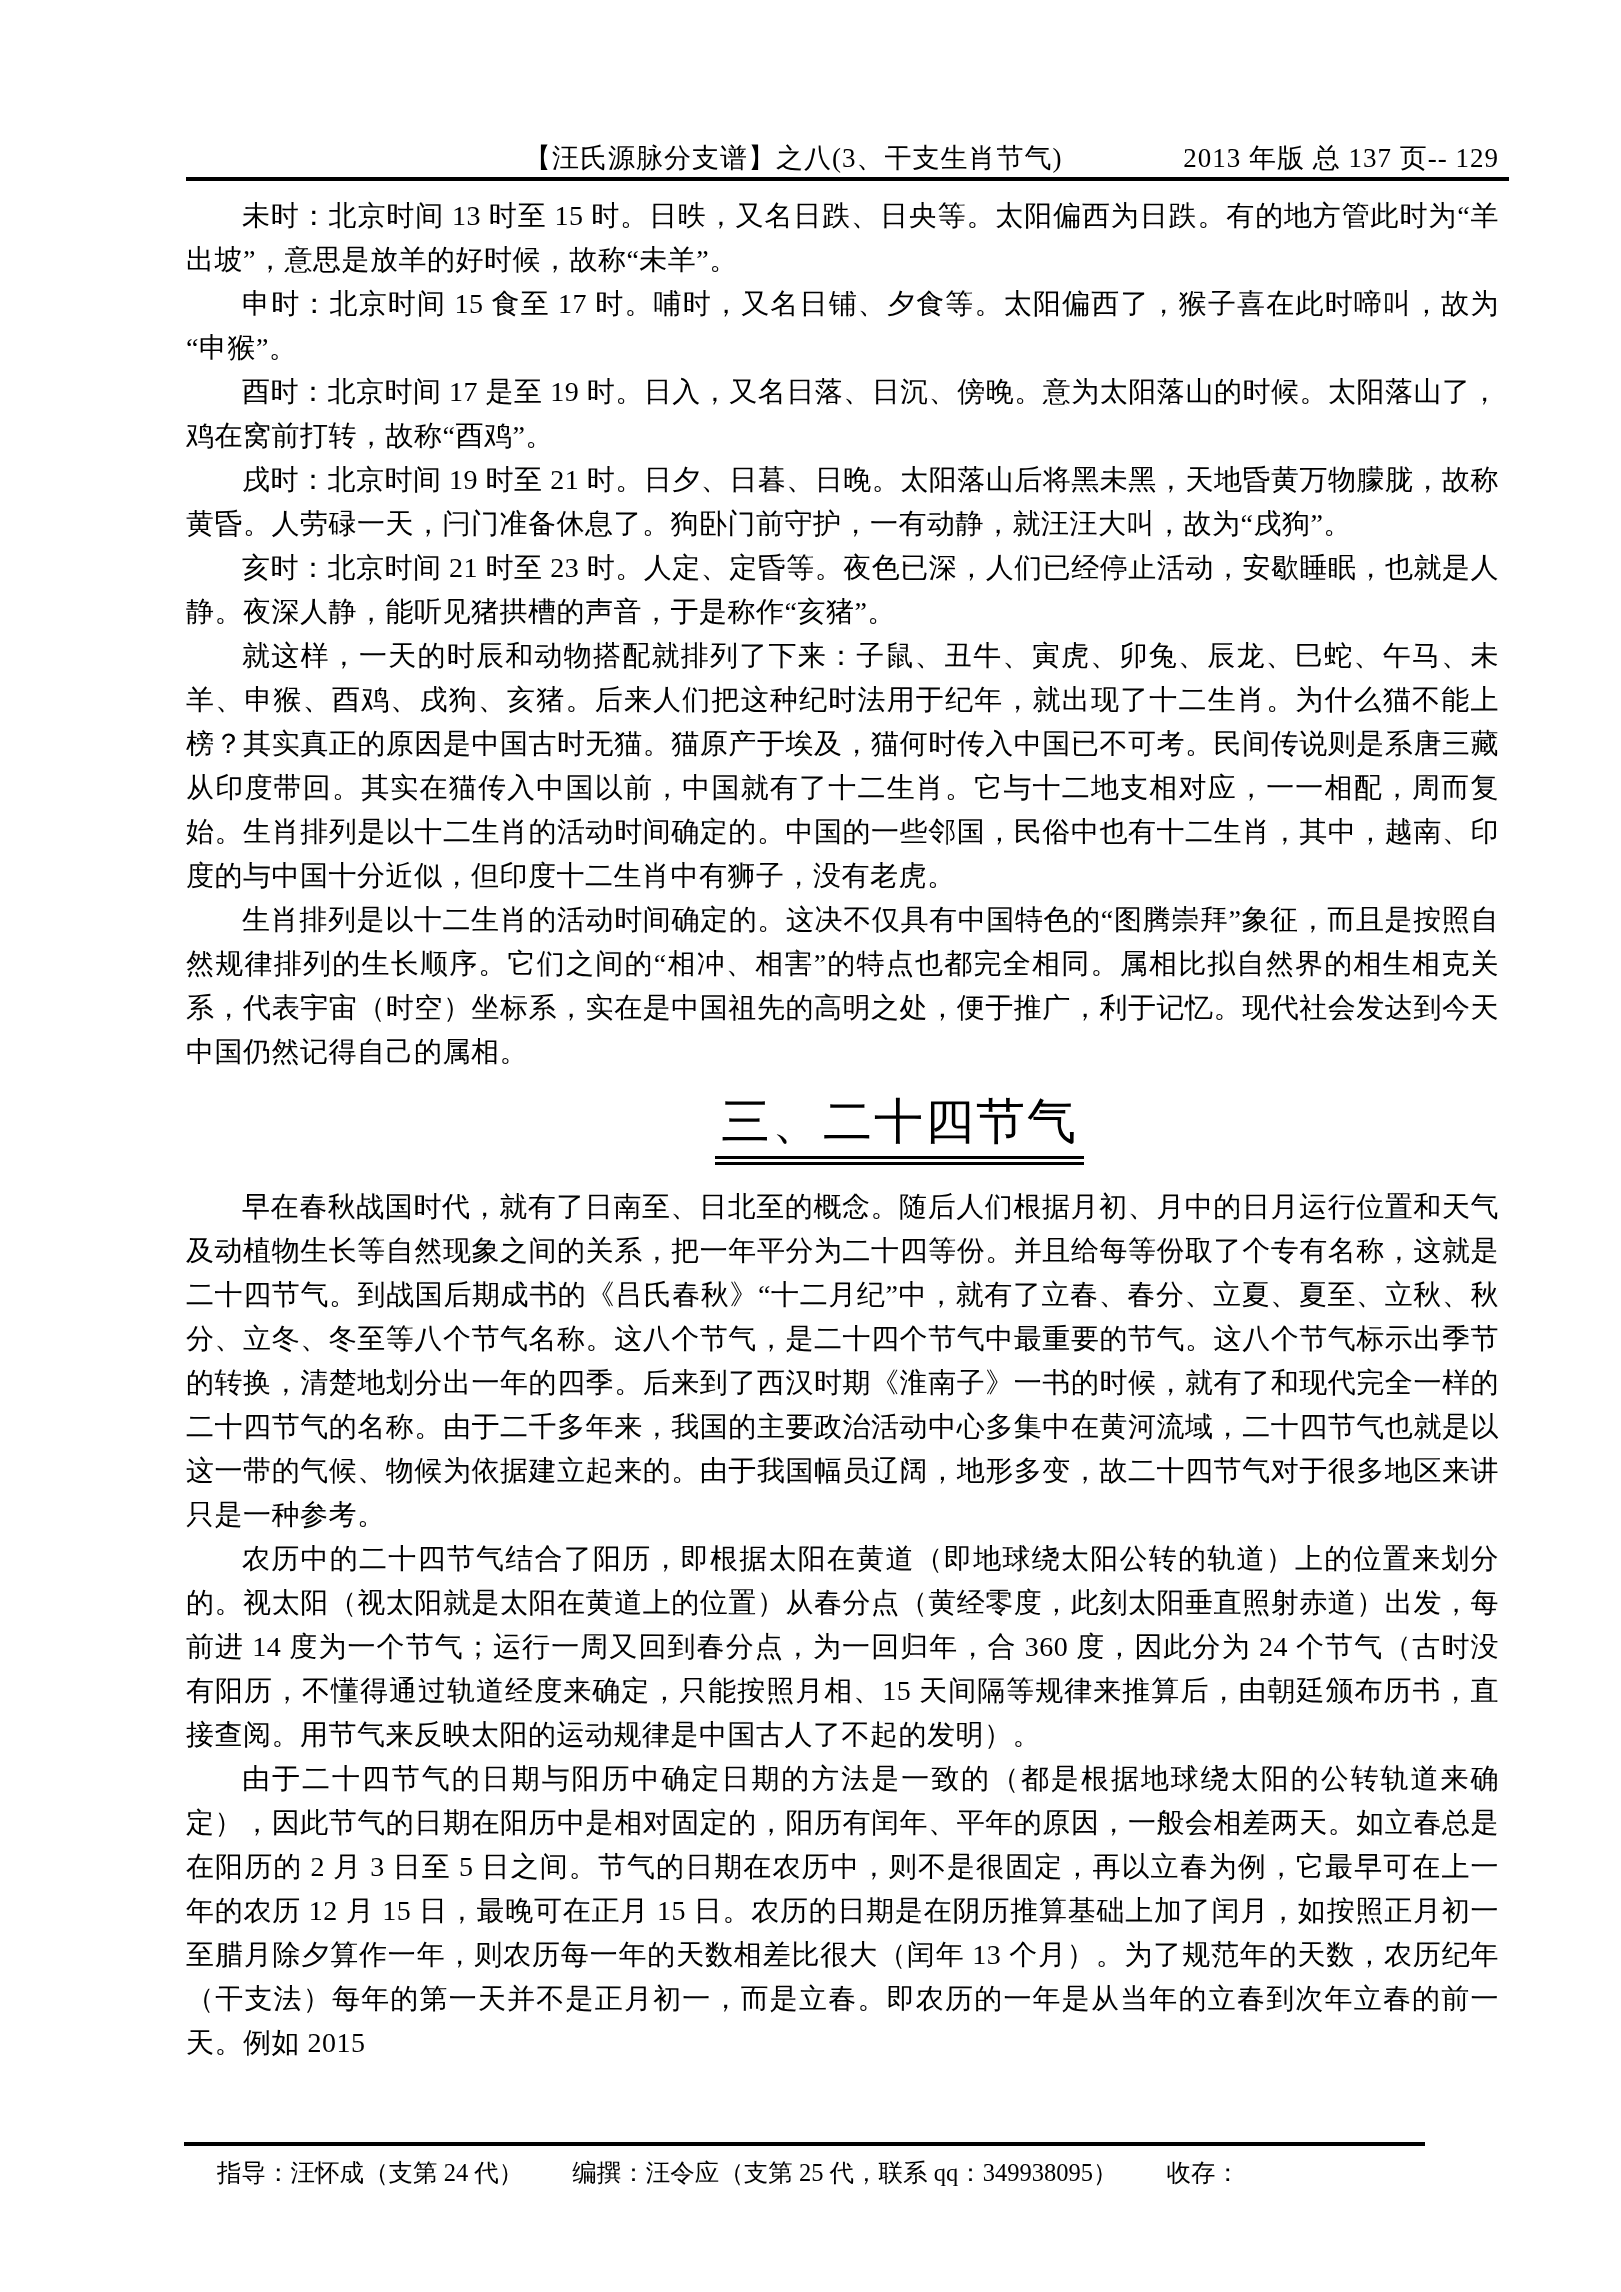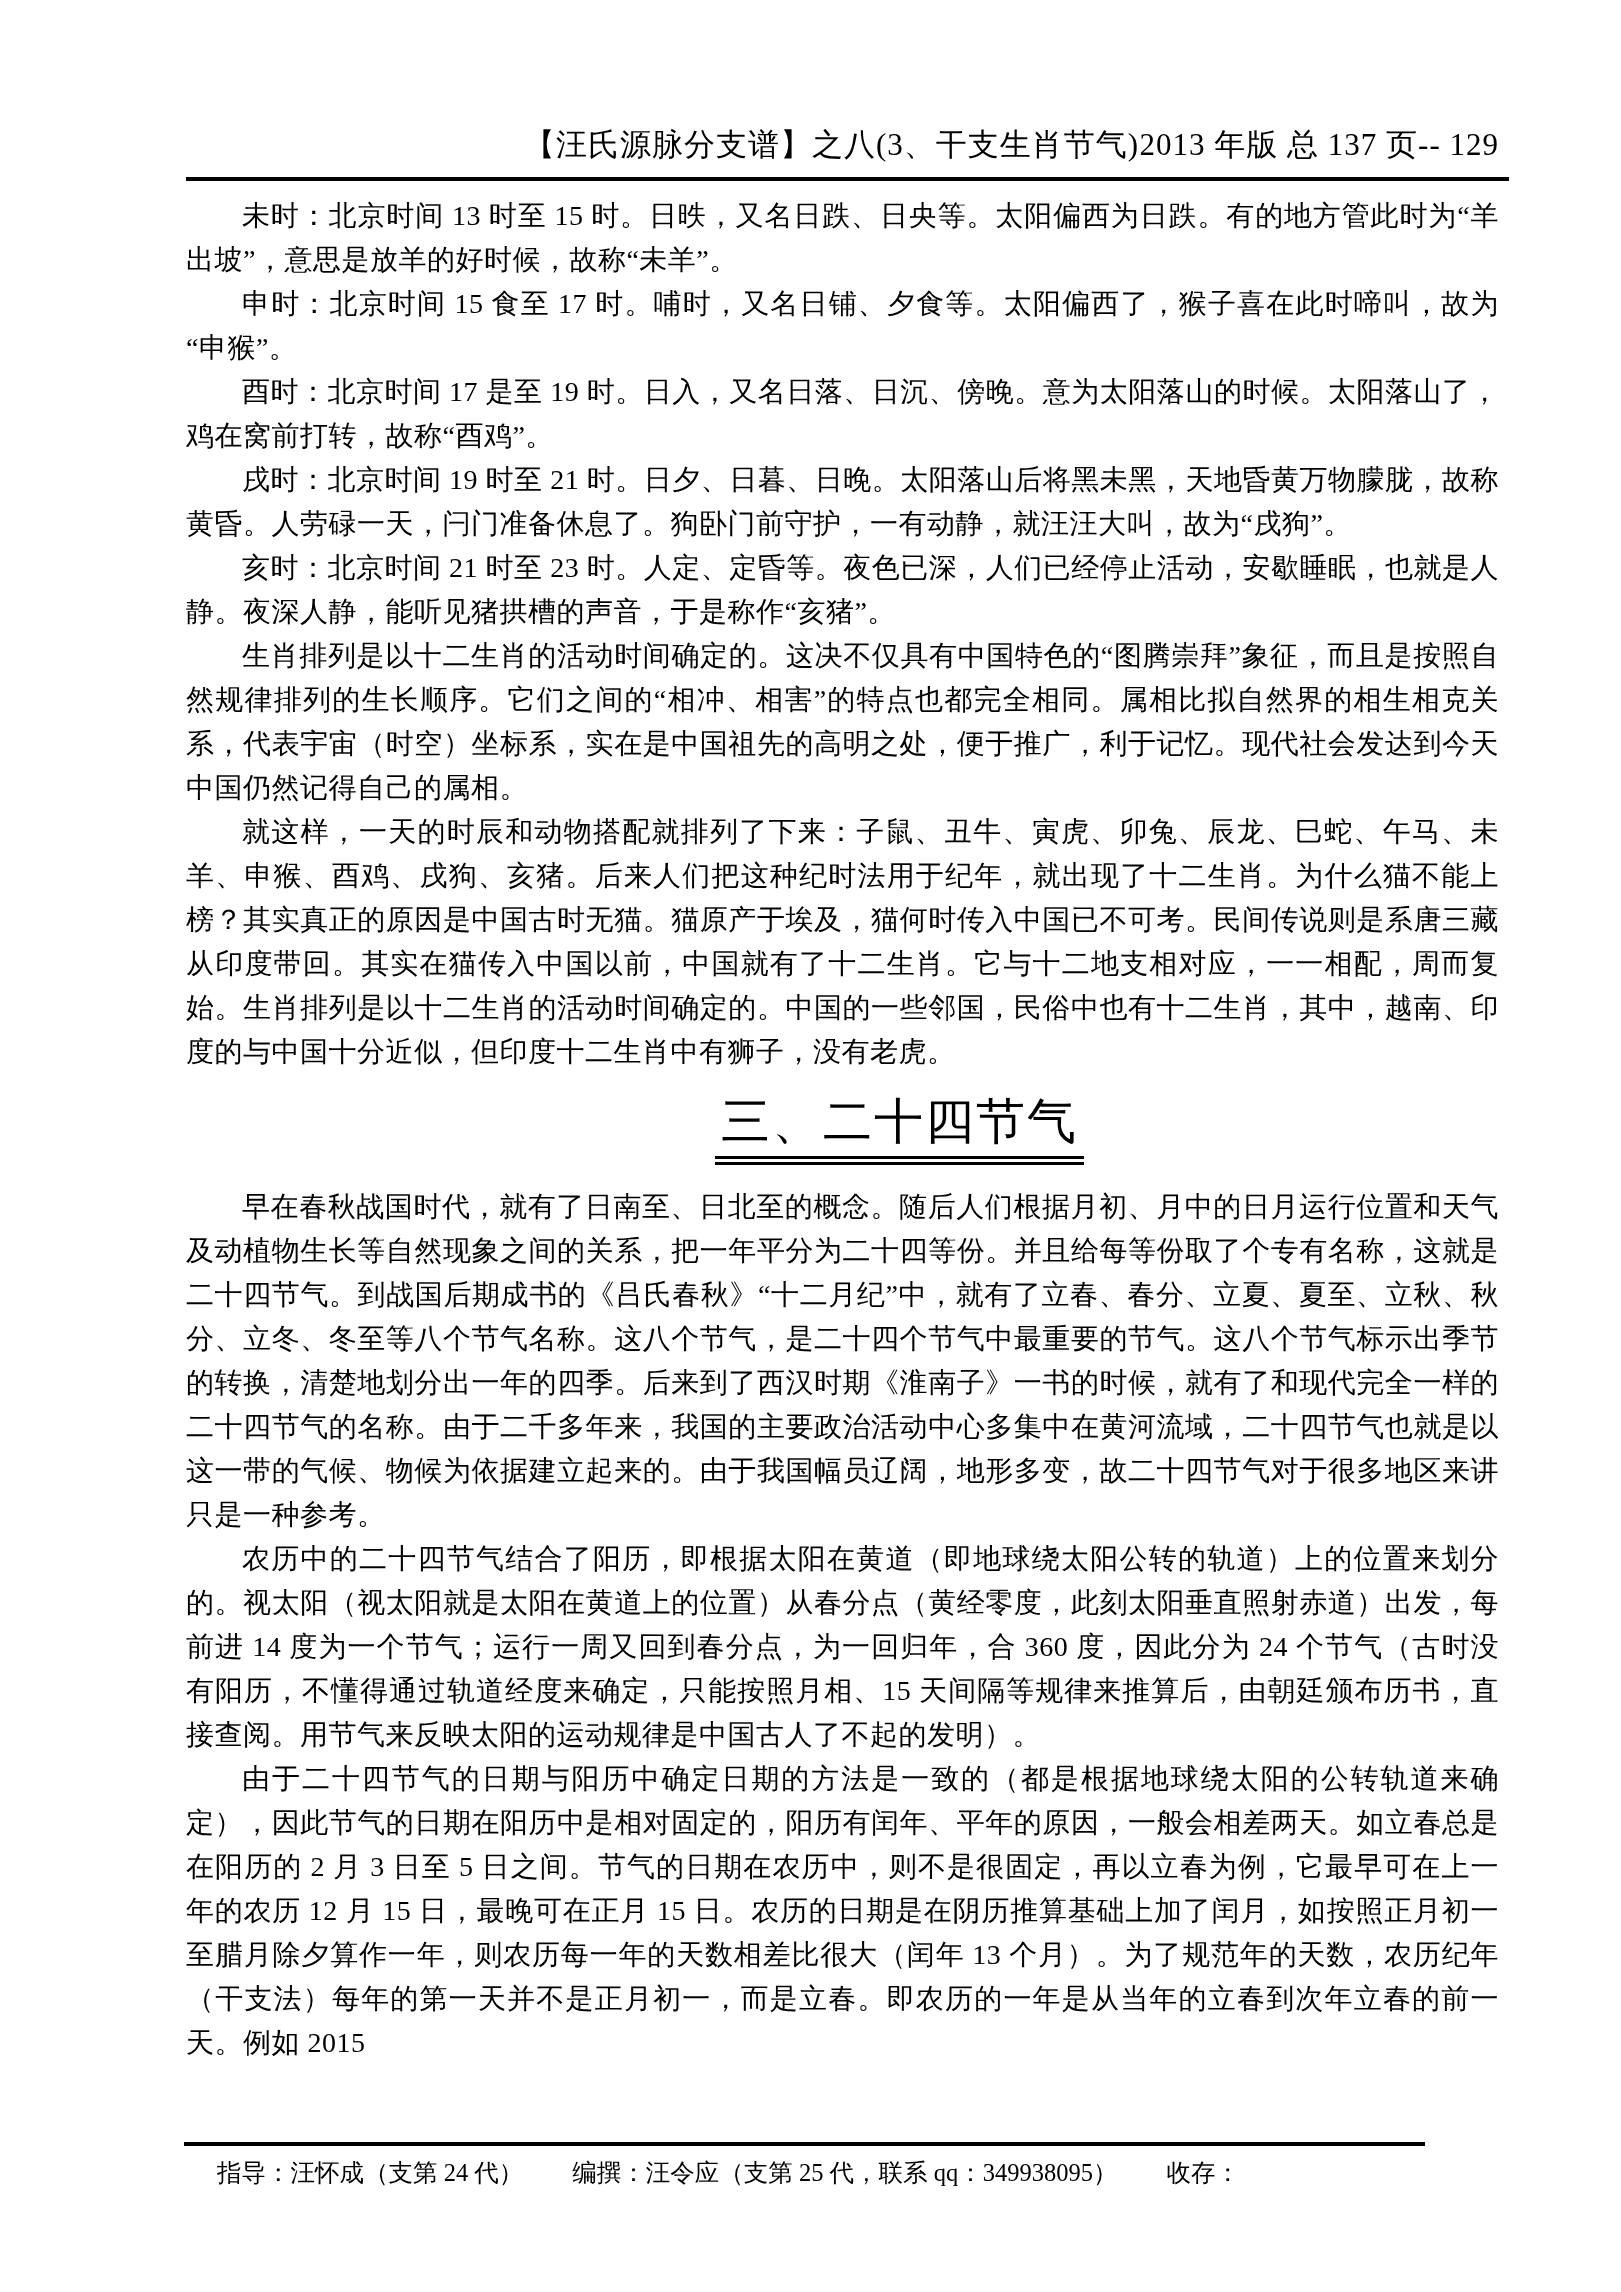--- a/index.html
+++ b/index.html
@@ -12,26 +12,26 @@
     width: 1621px;
     height: 2293px;
     background: #ffffff;
     color: #000000;
     font-family: "Liberation Serif", "DejaVu Serif", serif;
     overflow: hidden;
   }
   
   .page-header {
     position: absolute;
-    top: 125px;
+    top: 139px;
     left: 186px;
     width: 1313px;
     display: flex;
     align-items: baseline;
-    font-size: 31px;
+    font-size: 27px;
     line-height: 39px;
     white-space: nowrap;
   }
   .header-title { margin-left: 338px; letter-spacing: 1px; }
   .header-edition { margin-left: auto; letter-spacing: 1px; }
   .header-rule {
     position: absolute;
     top: 177px;
     left: 186px;
     width: 1323px;
@@ -100,22 +100,22 @@
     <span class="header-edition">2013 年版 总 137 页-- 129</span>
   </div>
   <div class="header-rule"></div>
 
   <div class="page-body">
     <p>未时：北京时间 13 时至 15 时。日昳，又名日跌、日央等。太阳偏西为日跌。有的地方管此时为“羊出坡”，意思是放羊的好时候，故称“未羊”。</p>
     <p>申时：北京时间 15 食至 17 时。哺时，又名日铺、夕食等。太阳偏西了，猴子喜在此时啼叫，故为“申猴”。</p>
     <p>酉时：北京时间 17 是至 19 时。日入，又名日落、日沉、傍晚。意为太阳落山的时候。太阳落山了，鸡在窝前打转，故称“酉鸡”。</p>
     <p>戌时：北京时间 19 时至 21 时。日夕、日暮、日晚。太阳落山后将黑未黑，天地昏黄万物朦胧，故称黄昏。人劳碌一天，闩门准备休息了。狗卧门前守护，一有动静，就汪汪大叫，故为“戌狗”。</p>
     <p>亥时：北京时间 21 时至 23 时。人定、定昏等。夜色已深，人们已经停止活动，安歇睡眠，也就是人静。夜深人静，能听见猪拱槽的声音，于是称作“亥猪”。</p>
+    <p>就这样，一天的时辰和动物搭配就排列了下来：子鼠、丑牛、寅虎、卯兔、辰龙、巳蛇、午马、未羊、申猴、酉鸡、戌狗、亥猪。后来人们把这种纪时法用于纪年，就出现了十二生肖。为什么猫不能上榜？其实真正的原因是中国古时无猫。猫原产于埃及，猫何时传入中国已不可考。民间传说则是系唐三藏从印度带回。其实在猫传入中国以前，中国就有了十二生肖。它与十二地支相对应，一一相配，周而复始。生肖排列是以十二生肖的活动时间确定的。中国的一些邻国，民俗中也有十二生肖，其中，越南、印度的与中国十分近似，但印度十二生肖中有狮子，没有老虎。</p>
     <p>生肖排列是以十二生肖的活动时间确定的。这决不仅具有中国特色的“图腾崇拜”象征，而且是按照自然规律排列的生长顺序。它们之间的“相冲、相害”的特点也都完全相同。属相比拟自然界的相生相克关系，代表宇宙（时空）坐标系，实在是中国祖先的高明之处，便于推广，利于记忆。现代社会发达到今天中国仍然记得自己的属相。</p>
-    <p>就这样，一天的时辰和动物搭配就排列了下来：子鼠、丑牛、寅虎、卯兔、辰龙、巳蛇、午马、未羊、申猴、酉鸡、戌狗、亥猪。后来人们把这种纪时法用于纪年，就出现了十二生肖。为什么猫不能上榜？其实真正的原因是中国古时无猫。猫原产于埃及，猫何时传入中国已不可考。民间传说则是系唐三藏从印度带回。其实在猫传入中国以前，中国就有了十二生肖。它与十二地支相对应，一一相配，周而复始。生肖排列是以十二生肖的活动时间确定的。中国的一些邻国，民俗中也有十二生肖，其中，越南、印度的与中国十分近似，但印度十二生肖中有狮子，没有老虎。</p>
 
     <h2 class="section-heading">
       <span class="underlined">三、二十四节气</span>
     </h2>
 
     <p>早在春秋战国时代，就有了日南至、日北至的概念。随后人们根据月初、月中的日月运行位置和天气及动植物生长等自然现象之间的关系，把一年平分为二十四等份。并且给每等份取了个专有名称，这就是二十四节气。到战国后期成书的《吕氏春秋》“十二月纪”中，就有了立春、春分、立夏、夏至、立秋、秋分、立冬、冬至等八个节气名称。这八个节气，是二十四个节气中最重要的节气。这八个节气标示出季节的转换，清楚地划分出一年的四季。后来到了西汉时期《淮南子》一书的时候，就有了和现代完全一样的二十四节气的名称。由于二千多年来，我国的主要政治活动中心多集中在黄河流域，二十四节气也就是以这一带的气候、物候为依据建立起来的。由于我国幅员辽阔，地形多变，故二十四节气对于很多地区来讲只是一种参考。</p>
     <p>农历中的二十四节气结合了阳历，即根据太阳在黄道（即地球绕太阳公转的轨道）上的位置来划分的。视太阳（视太阳就是太阳在黄道上的位置）从春分点（黄经零度，此刻太阳垂直照射赤道）出发，每前进 14 度为一个节气；运行一周又回到春分点，为一回归年，合 360 度，因此分为 24 个节气（古时没有阳历，不懂得通过轨道经度来确定，只能按照月相、15 天间隔等规律来推算后，由朝廷颁布历书，直接查阅。用节气来反映太阳的运动规律是中国古人了不起的发明）。</p>
     <p>由于二十四节气的日期与阳历中确定日期的方法是一致的（都是根据地球绕太阳的公转轨道来确定），因此节气的日期在阳历中是相对固定的，阳历有闰年、平年的原因，一般会相差两天。如立春总是在阳历的 2 月 3 日至 5 日之间。节气的日期在农历中，则不是很固定，再以立春为例，它最早可在上一年的农历 12 月 15 日，最晚可在正月 15 日。农历的日期是在阴历推算基础上加了闰月，如按照正月初一至腊月除夕算作一年，则农历每一年的天数相差比很大（闰年 13 个月）。为了规范年的天数，农历纪年（干支法）每年的第一天并不是正月初一，而是立春。即农历的一年是从当年的立春到次年立春的前一天。例如 2015</p>
   </div>
 

